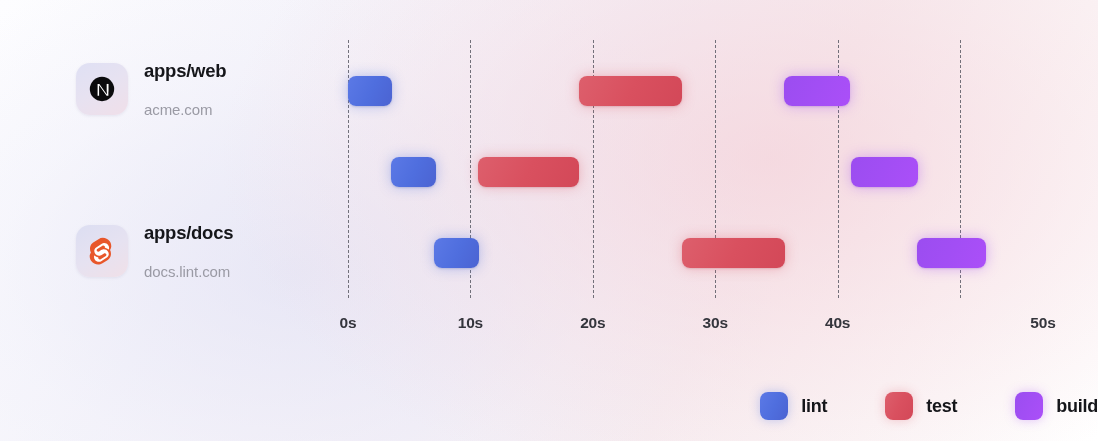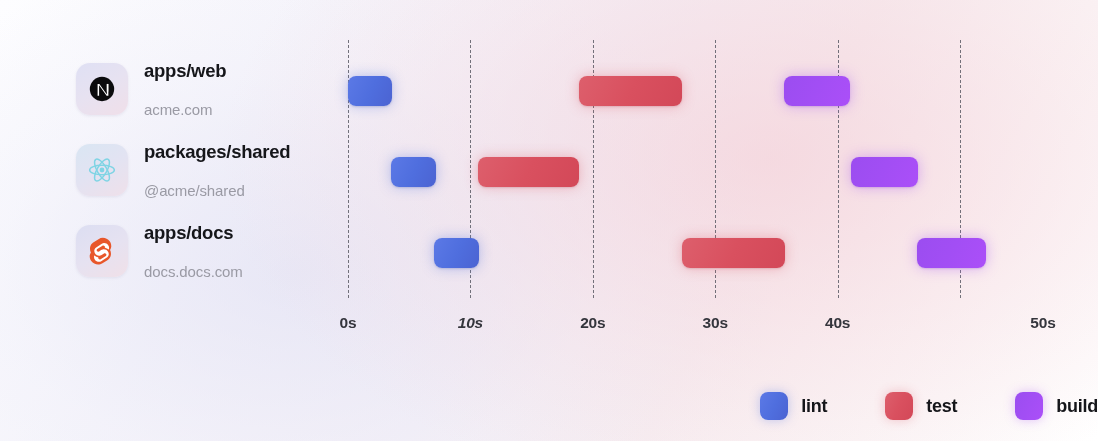--- a/index.html
+++ b/index.html
@@ -189,56 +189,40 @@
           <path d="M11.3 10.6 h1.9 l8.0 11.3 v-11.3 h1.6 v12.6 h-1.9 l-8.0 -11.3 v11.3 h-1.6 z" fill="#ffffff"></path>
           <rect x="21.1" y="10.6" width="1.55" height="8.2" fill="#ffffff"></rect>
         </svg>
       </div>
       <div class="meta">
         <span class="meta-title">apps/web</span>
         <span class="meta-sub">acme.com</span>
       </div>
     </div>
 
-    <div class="project-row r1">
-      <div class="tile tile-shared">
-        <svg width="34" height="34" viewBox="0 0 44 44">
-          <g fill="none" stroke="#7fd4e4" stroke-width="1.9">
-            <ellipse cx="22" cy="22" rx="16" ry="6.2"></ellipse>
-            <ellipse cx="22" cy="22" rx="16" ry="6.2" transform="rotate(60 22 22)"></ellipse>
-            <ellipse cx="22" cy="22" rx="16" ry="6.2" transform="rotate(120 22 22)"></ellipse>
-          </g>
-          <circle cx="22" cy="22" r="3.1" fill="#7fd4e4"></circle>
-        </svg>
-      </div>
-      <div class="meta">
-        <span class="meta-title">packages/shared</span>
-        <span class="meta-sub">@acme/shared</span>
-      </div>
-    </div>
 
     <div class="project-row r2">
       <div class="tile tile-docs">
         <svg width="32" height="32" viewBox="0 0 40 40">
           <path d="M29.6 7.9 C26.3 3.4 20.0 2.2 15.6 5.2 L9.0 9.5 C6.9 10.9 5.5 13.1 5.1 15.6 C4.8 17.7 5.1 19.9 6.1 21.8 C5.4 22.9 4.9 24.1 4.7 25.4 C4.4 28.0 5.1 30.6 6.6 32.6 C9.9 37.1 16.2 38.3 20.6 35.3 L27.2 31.1 C29.3 29.7 30.7 27.4 31.1 25.0 C31.4 22.9 31.1 20.7 30.1 18.8 C30.8 17.7 31.3 16.4 31.5 15.1 C31.8 12.5 31.1 9.9 29.6 7.9 Z" fill="#e8572b"></path>
           <path d="M17.6 33.4 C15.1 34.0 12.5 33.0 11.1 30.9 C10.2 29.7 9.9 28.2 10.1 26.7 C10.2 26.5 10.2 26.2 10.3 26.0 L10.4 25.4 L10.9 25.8 C12.1 26.7 13.5 27.4 14.9 27.8 L15.3 27.9 L15.3 28.3 C15.2 28.8 15.4 29.4 15.7 29.8 C16.2 30.5 17.0 30.8 17.7 30.6 C17.9 30.5 18.1 30.5 18.3 30.3 L24.8 26.1 C25.2 25.9 25.4 25.5 25.5 25.1 C25.6 24.6 25.5 24.1 25.2 23.7 C24.7 23.0 23.9 22.7 23.1 22.9 C22.9 23.0 22.7 23.1 22.5 23.2 L20.0 24.8 C19.4 25.2 18.7 25.5 17.9 25.6 C15.4 26.3 12.8 25.3 11.4 23.2 C10.6 22.0 10.2 20.5 10.4 19.0 C10.6 17.6 11.5 16.3 12.7 15.5 L19.3 11.2 C19.9 10.8 20.6 10.5 21.3 10.3 C23.8 9.7 26.4 10.7 27.8 12.8 C28.7 14.0 29.0 15.5 28.8 17.0 C28.8 17.2 28.7 17.4 28.6 17.7 L28.5 18.3 L28.0 17.9 C26.8 17.0 25.5 16.3 24.0 15.9 L23.7 15.8 L23.6 15.4 C23.7 14.9 23.5 14.3 23.2 13.9 C22.7 13.2 21.9 12.9 21.2 13.1 C21.0 13.2 20.8 13.2 20.6 13.4 L14.1 17.6 C13.7 17.8 13.5 18.2 13.4 18.6 C13.3 19.1 13.4 19.6 13.7 20.0 C14.2 20.7 15.0 21.0 15.8 20.8 C16.0 20.7 16.2 20.6 16.4 20.5 L18.9 18.9 C19.5 18.5 20.2 18.2 20.9 18.0 C23.4 17.4 26.0 18.4 27.4 20.5 C28.3 21.7 28.6 23.2 28.4 24.7 C28.2 26.1 27.3 27.4 26.1 28.2 L19.5 32.5 C18.9 32.9 18.3 33.2 17.6 33.4 Z" fill="#ffffff"></path>
         </svg>
       </div>
       <div class="meta">
         <span class="meta-title">apps/docs</span>
-        <span class="meta-sub">docs.docs.com</span>
+        <span class="meta-sub">docs.lint.com</span>
       </div>
     </div>
   </div>
 
   <div class="plot" id="plot">
       <div class="gridline" style="left: 348px;"></div>
       <div class="tick-label" style="left: 348px;">0s</div>
       <div class="gridline" style="left: 470.4px;"></div>
-      <div class="tick-label" style="left: 470.4px; font-style: italic;">10s</div>
+      <div class="tick-label" style="left: 470.4px;">10s</div>
       <div class="gridline" style="left: 592.8px;"></div>
       <div class="tick-label" style="left: 592.8px;">20s</div>
       <div class="gridline" style="left: 715.2px;"></div>
       <div class="tick-label" style="left: 715.2px;">30s</div>
       <div class="gridline" style="left: 837.6px;"></div>
       <div class="tick-label" style="left: 837.6px;">40s</div>
       <div class="gridline" style="left: 960px;"></div>
       <div class="tick-label" style="left: 996px; margin-left: 47px;">50s</div>
       <div class="bar lint" title="lint apps/web" style="left: 348px; width: 44.064px; top: 76px;"></div>
       <div class="bar lint" title="lint packages/shared" style="left: 390.84px; width: 45.288px; top: 157px;"></div>

